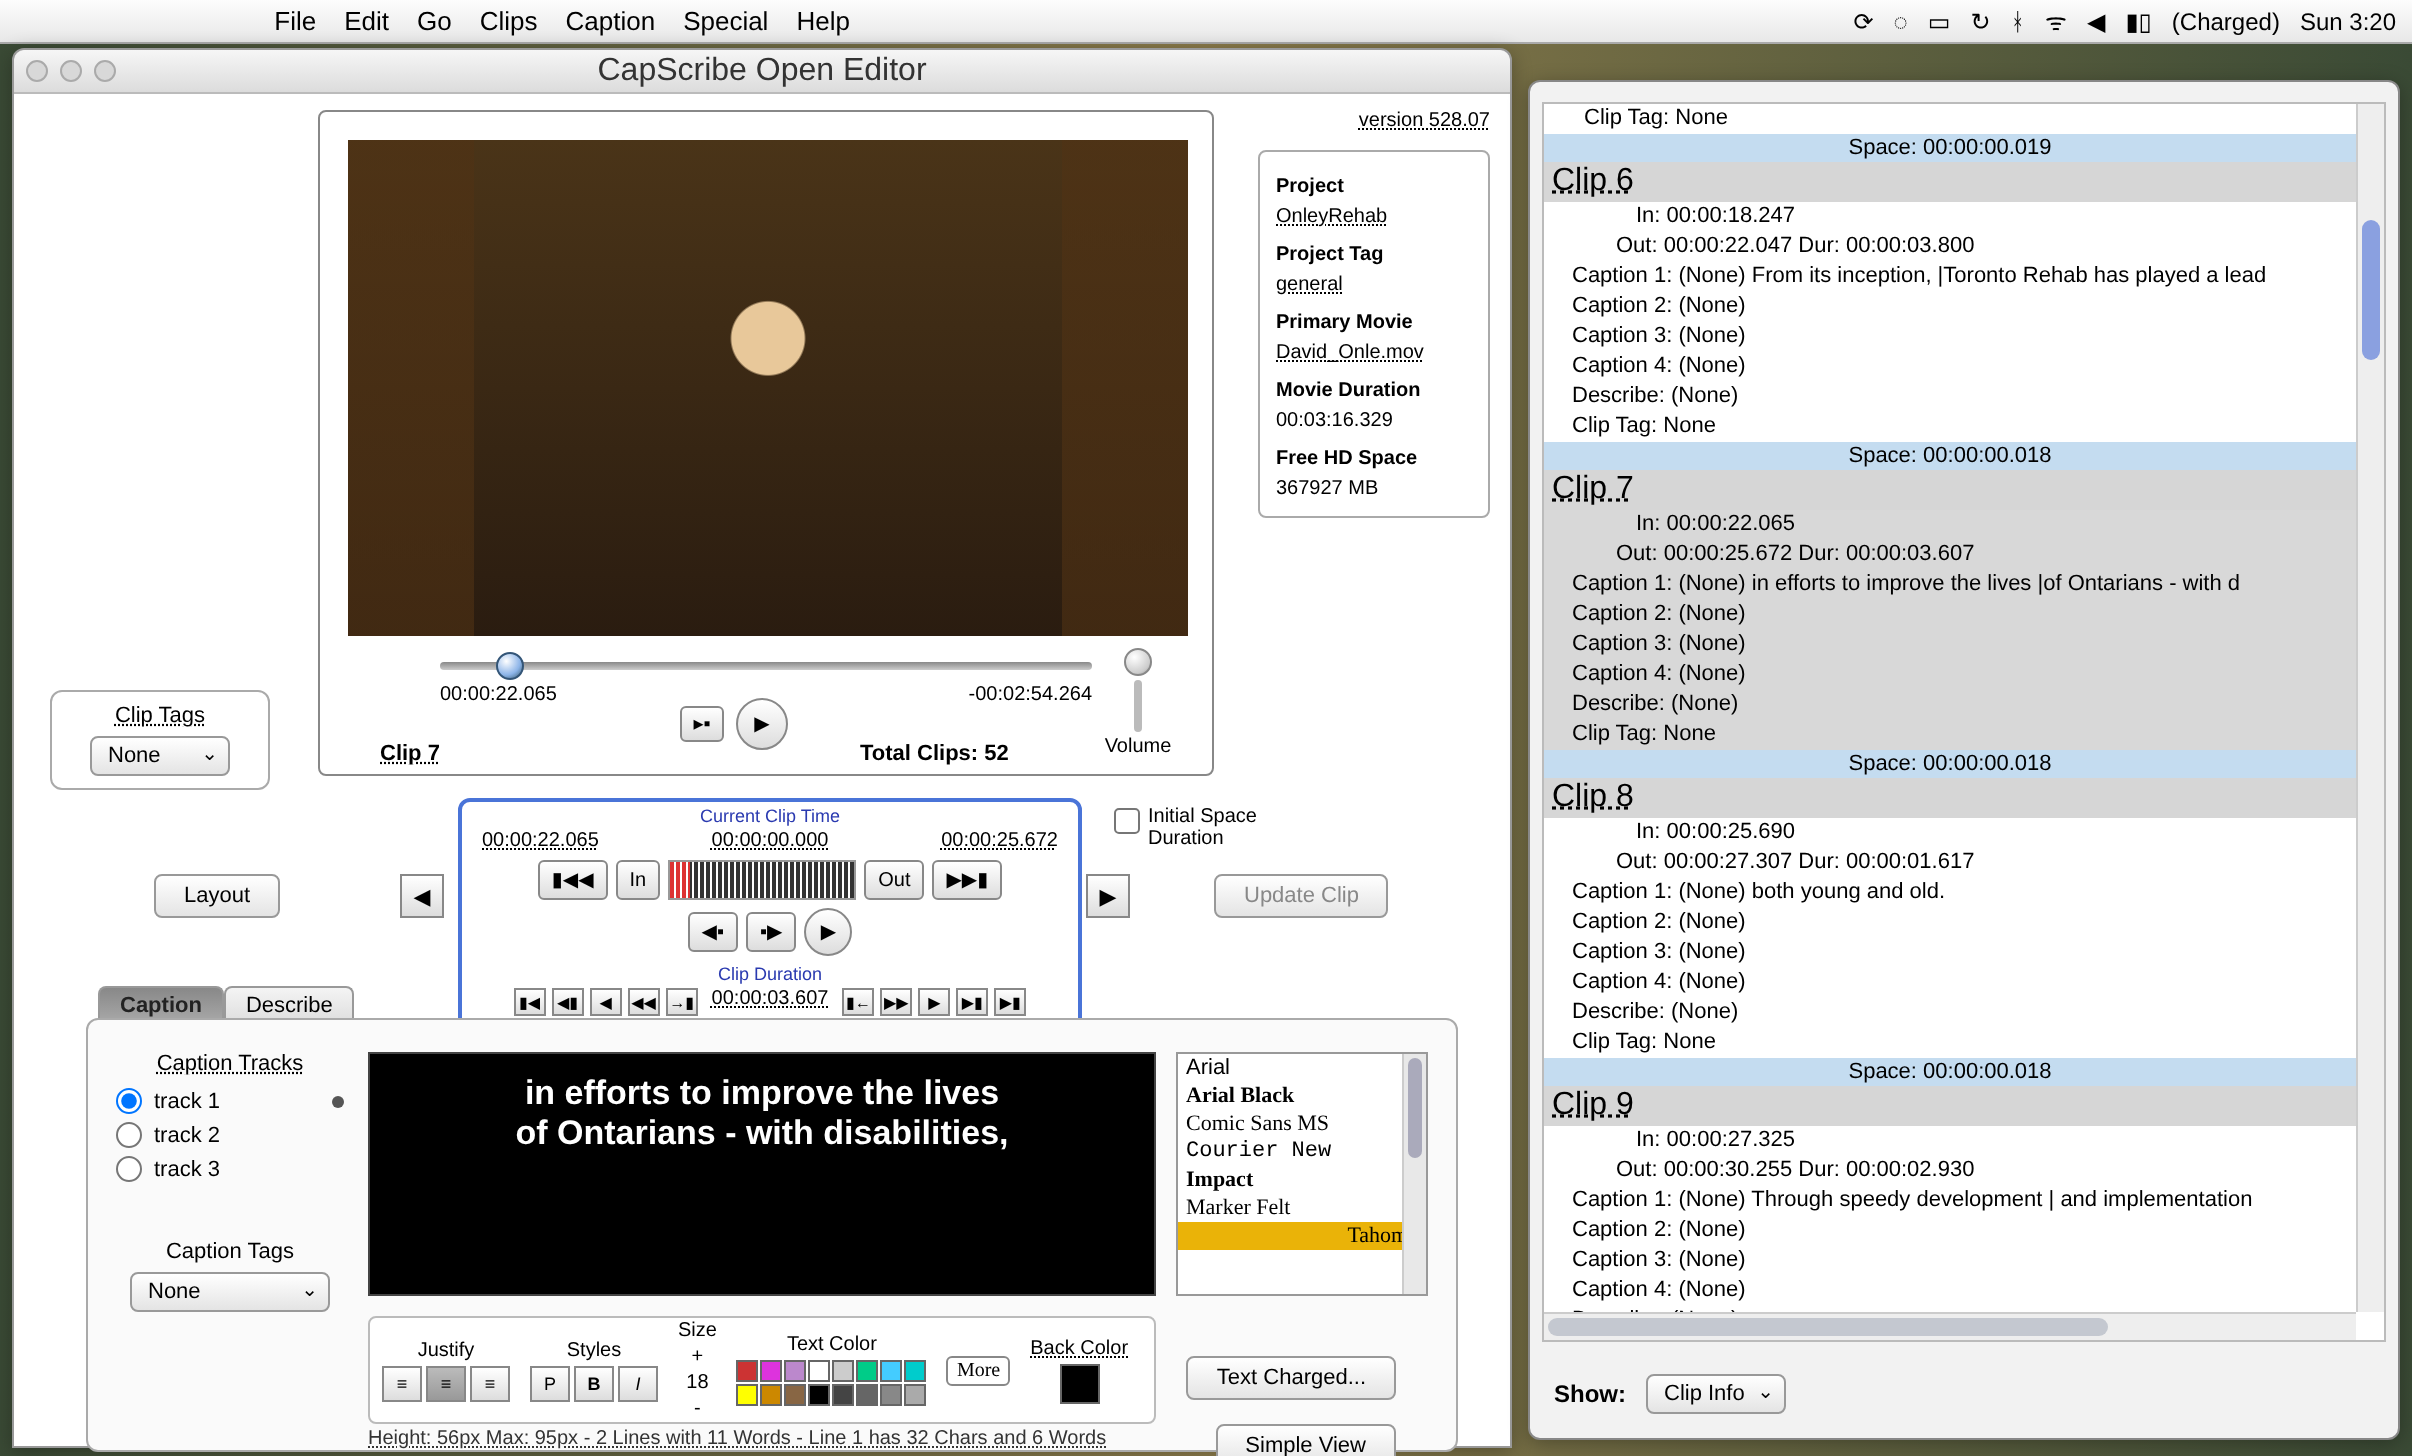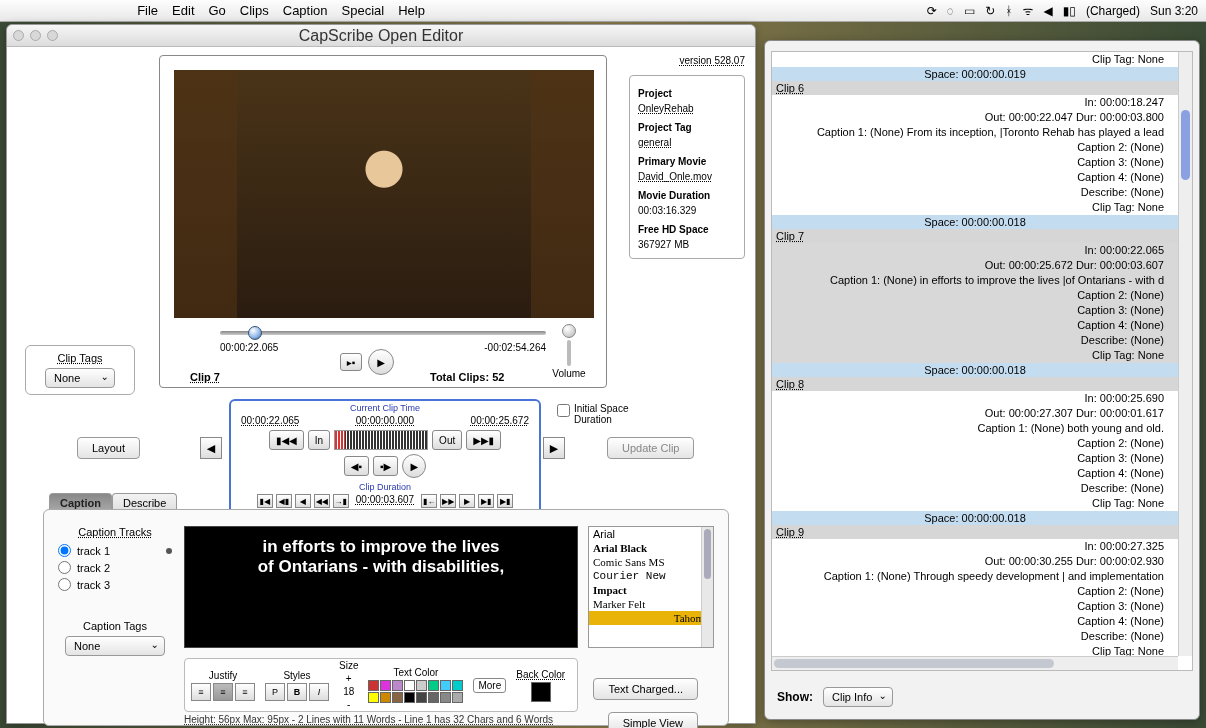--- a/index.html
+++ b/index.html
@@ -109,39 +109,39 @@
 #fontlist .sb::before{content:"";position:absolute;top:2px;left:2px;right:2px;height:50px;background:#aab;border-radius:4px;}
 
 
 #styletool { position:absolute; top:148px; left:140px; right:150px; height:54px; border:1px solid #bbb; border-radius:4px; background:#fff; display:flex; align-items:center; padding:2px 6px; gap:10px; font-size:10px;}
 #styletool .col{ display:flex; flex-direction:column; align-items:center; gap:2px;}
 #styletool .jbtns{ display:flex; gap:2px;}
 #styletool .jbtns .j{ width:20px;height:18px;border:1px solid #888;background:linear-gradient(#fff,#ddd);display:flex;align-items:center;justify-content:center;font-size:9px;}
 #styletool .jbtns .j.on{background:linear-gradient(#bbb,#999);}
 #styletool .swatches{ display:grid; grid-template-columns:repeat(8,11px); gap:1px;}
 #styletool .sw{width:11px;height:11px;border:1px solid #666;}
-#styletool .more{border:1px solid #888;border-radius:3px;padding:1px 4px;}
+#styletool .more{border:1px solid #888;border-radius:3px;padding:1px 4px;font-family:Liberation Serif, serif;}
 #styletool .back{width:20px;height:20px;background:#000;border:1px solid #666;}
 
 #footerstats{ position:absolute; bottom:0; left:140px; font-size:10px; text-decoration:underline dotted; color:#333;}
 
 #textstyles { position:absolute; top:168px; right:30px;}
 #simpleview { position:absolute; top:202px; right:30px;}
 
 
 #rightwin { position:absolute; top:40px; left:764px; width:436px; height:680px; background:#f2f2f2; border:1px solid #888; border-radius:6px; box-shadow:0 2px 10px rgba(0,0,0,.3);}
 #clipscroll { position:absolute; top:10px; left:6px; right:6px; height:620px; background:#fff; border:1px solid #bbb; overflow:hidden; font-size:11px;}
 #clipscroll .inner{ position:absolute; inset:0 14px 14px 0; overflow:hidden;}
 #clipscroll .vsb{ position:absolute; right:0; top:0; bottom:14px; width:14px; background:#eee; border-left:1px solid #ccc;}
 #clipscroll .vsb::before{content:"";position:absolute;top:58px;left:2px;right:2px;height:70px;background:#8aa0e0;border-radius:5px;}
 #clipscroll .hsb{ position:absolute; left:0; right:14px; bottom:0; height:14px; background:#eee; border-top:1px solid #ccc;}
 #clipscroll .hsb::before{content:"";position:absolute;left:2px;top:2px;bottom:2px;width:280px;background:#c4c8d0;border-radius:5px;}
 
-.cliphdr { background:#d6d6d6; padding:1px 4px; text-decoration:underline dotted; font-size:11px;}
-.cliprow { padding:0 14px; line-height:15px;text-align:right;}
+.cliphdr { background:#d6d6d6; padding:1px 4px; text-decoration:underline dotted; font-size:16px;}
+.cliprow { padding:0 14px; line-height:15px;}
 .cliprow.sel{ background:#d8d8d8;}
 .space { background:#c4dcf0; padding:1px 14px;text-align:center;}
 .indent1{ padding-left:46px;}
 .indent2{ padding-left:36px;}
 
 #showrow { position:absolute; bottom:12px; left:12px; display:flex; gap:10px; align-items:center; font-size:12px; font-weight:bold;}
 #showrow .select{ font-weight:normal;}
 </style>
 </head>
 <body>

